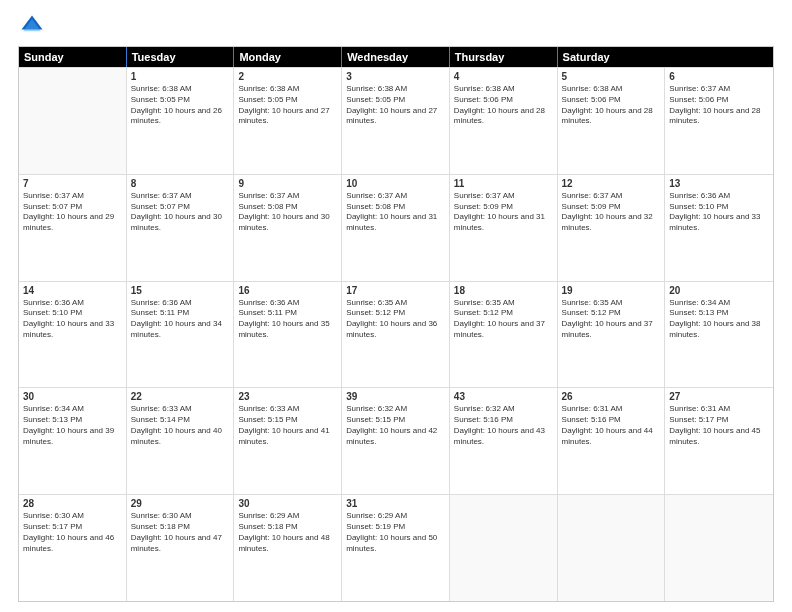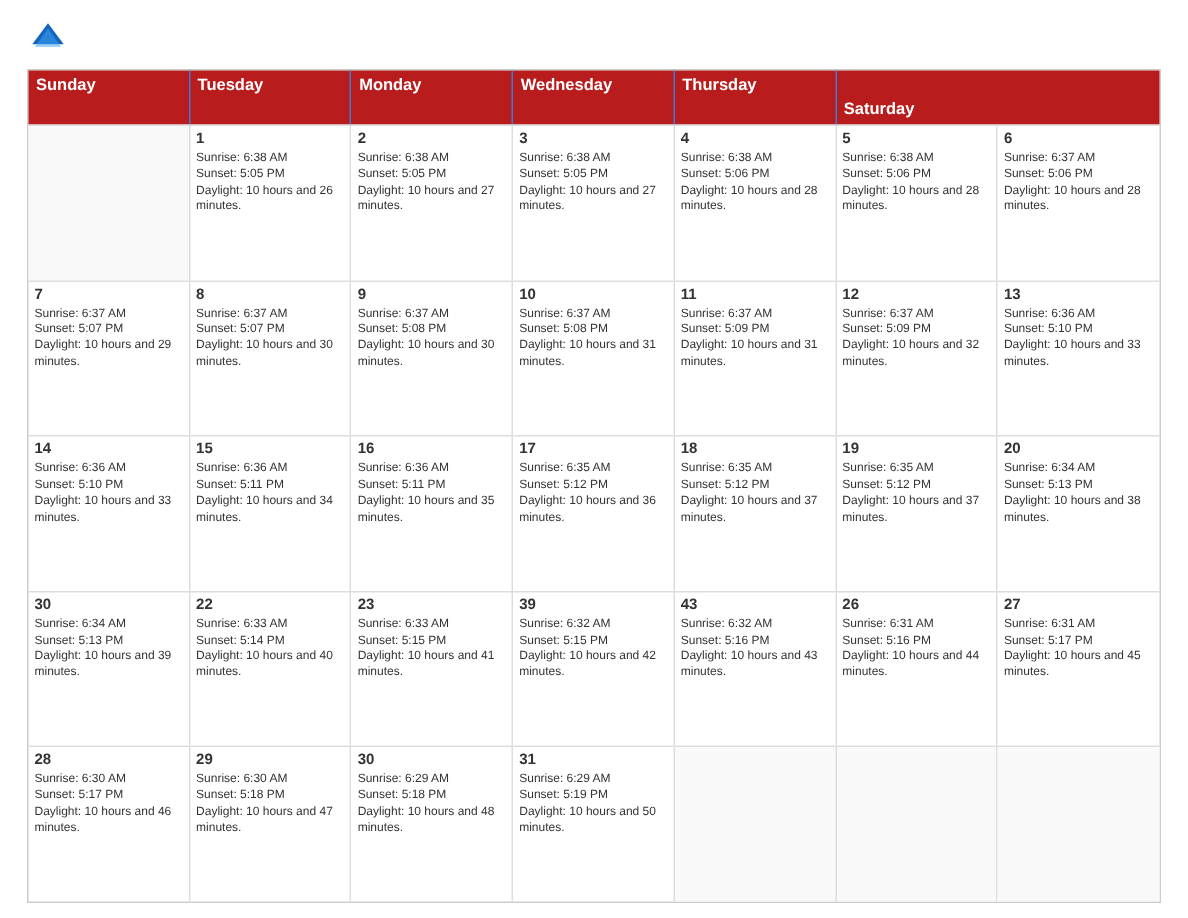--- a/index.html
+++ b/index.html
@@ -54,31 +54,31 @@
     }
     .calendar {
       flex: 1;
       border: 1px solid #ccc;
       display: flex;
       flex-direction: column;
     }
     .cal-header-row {
       display: grid;
       grid-template-columns: repeat(7, 1fr);
-      background: #b91c1c;
+      background: #000000;
     }
     .cal-header-cell {
       color: #fff;
       font-size: 11px;
       font-weight: bold;
       padding: 4px 5px;
       border-right: 1px solid #3a7bd5;
       text-align: left;
     }
-    .cal-header-cell:last-child { border-right: none; margin-top: 16px; }
+    .cal-header-cell:last-child { border-right: none; }
     .cal-body {
       flex: 1;
       display: flex;
       flex-direction: column;
     }
     .cal-row {
       display: grid;
       grid-template-columns: repeat(7, 1fr);
       flex: 1;
       border-top: 1px solid #ddd;

